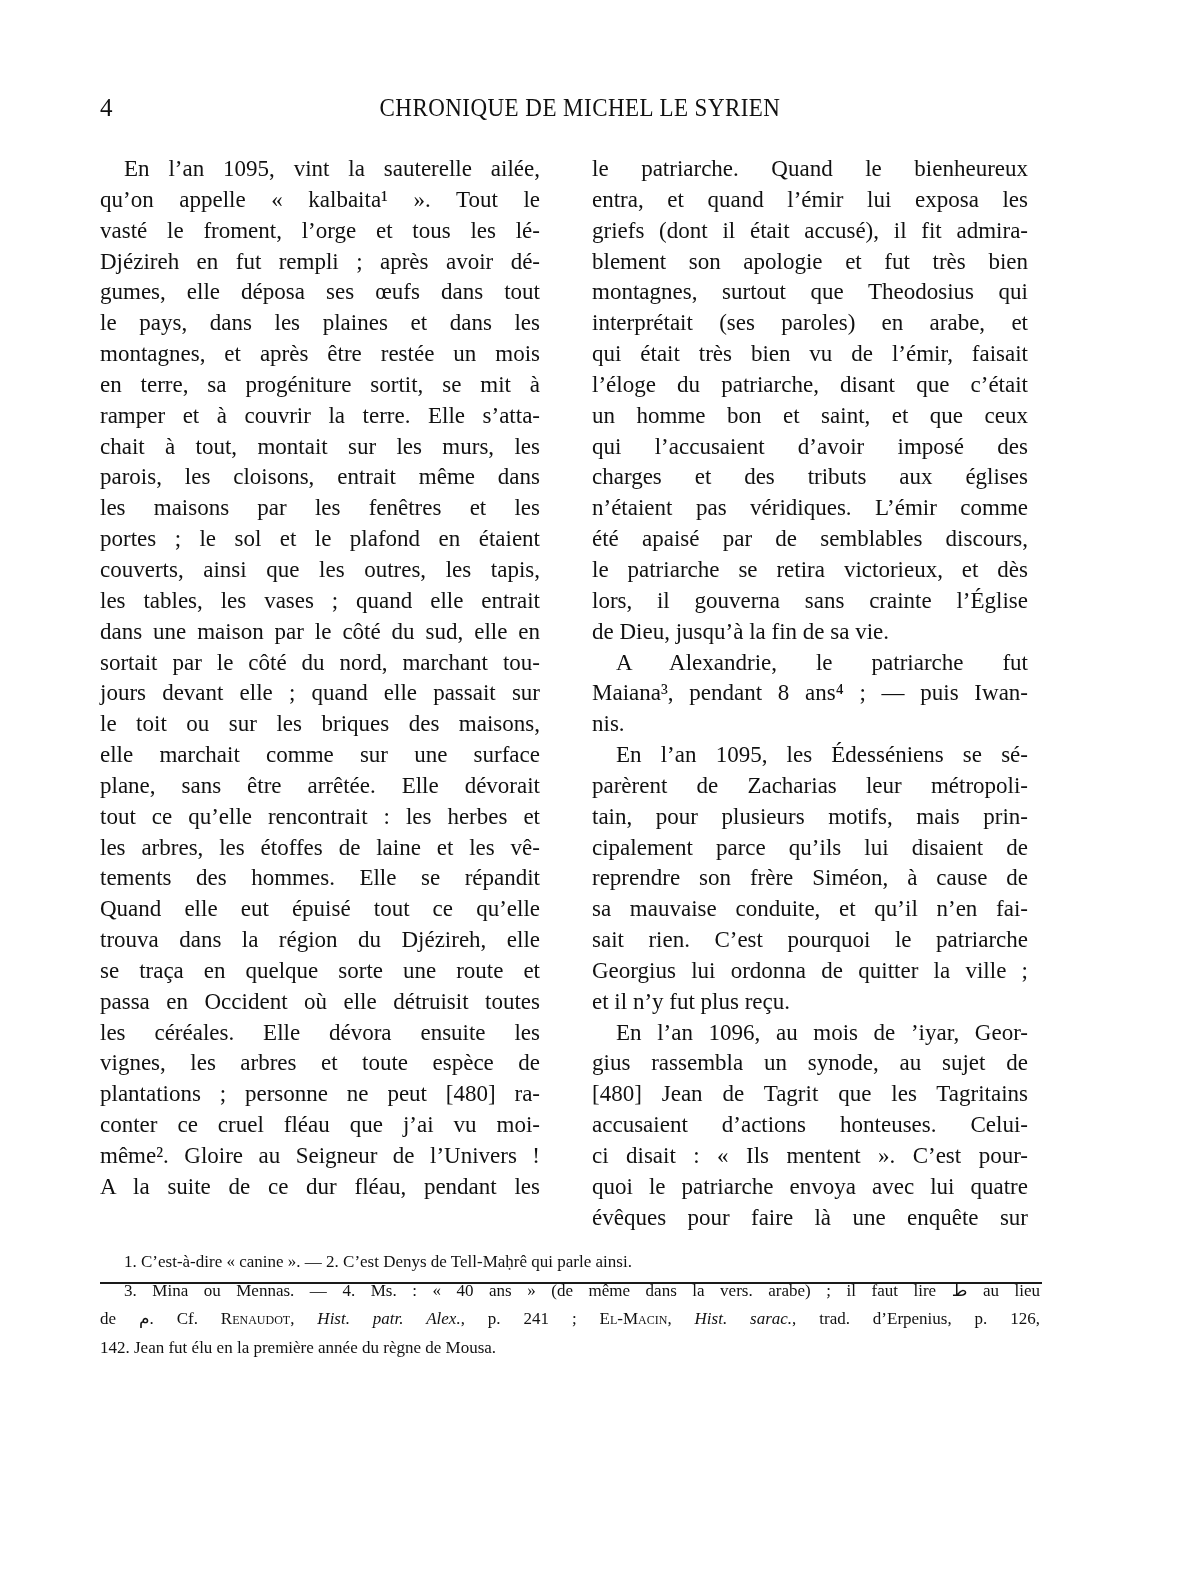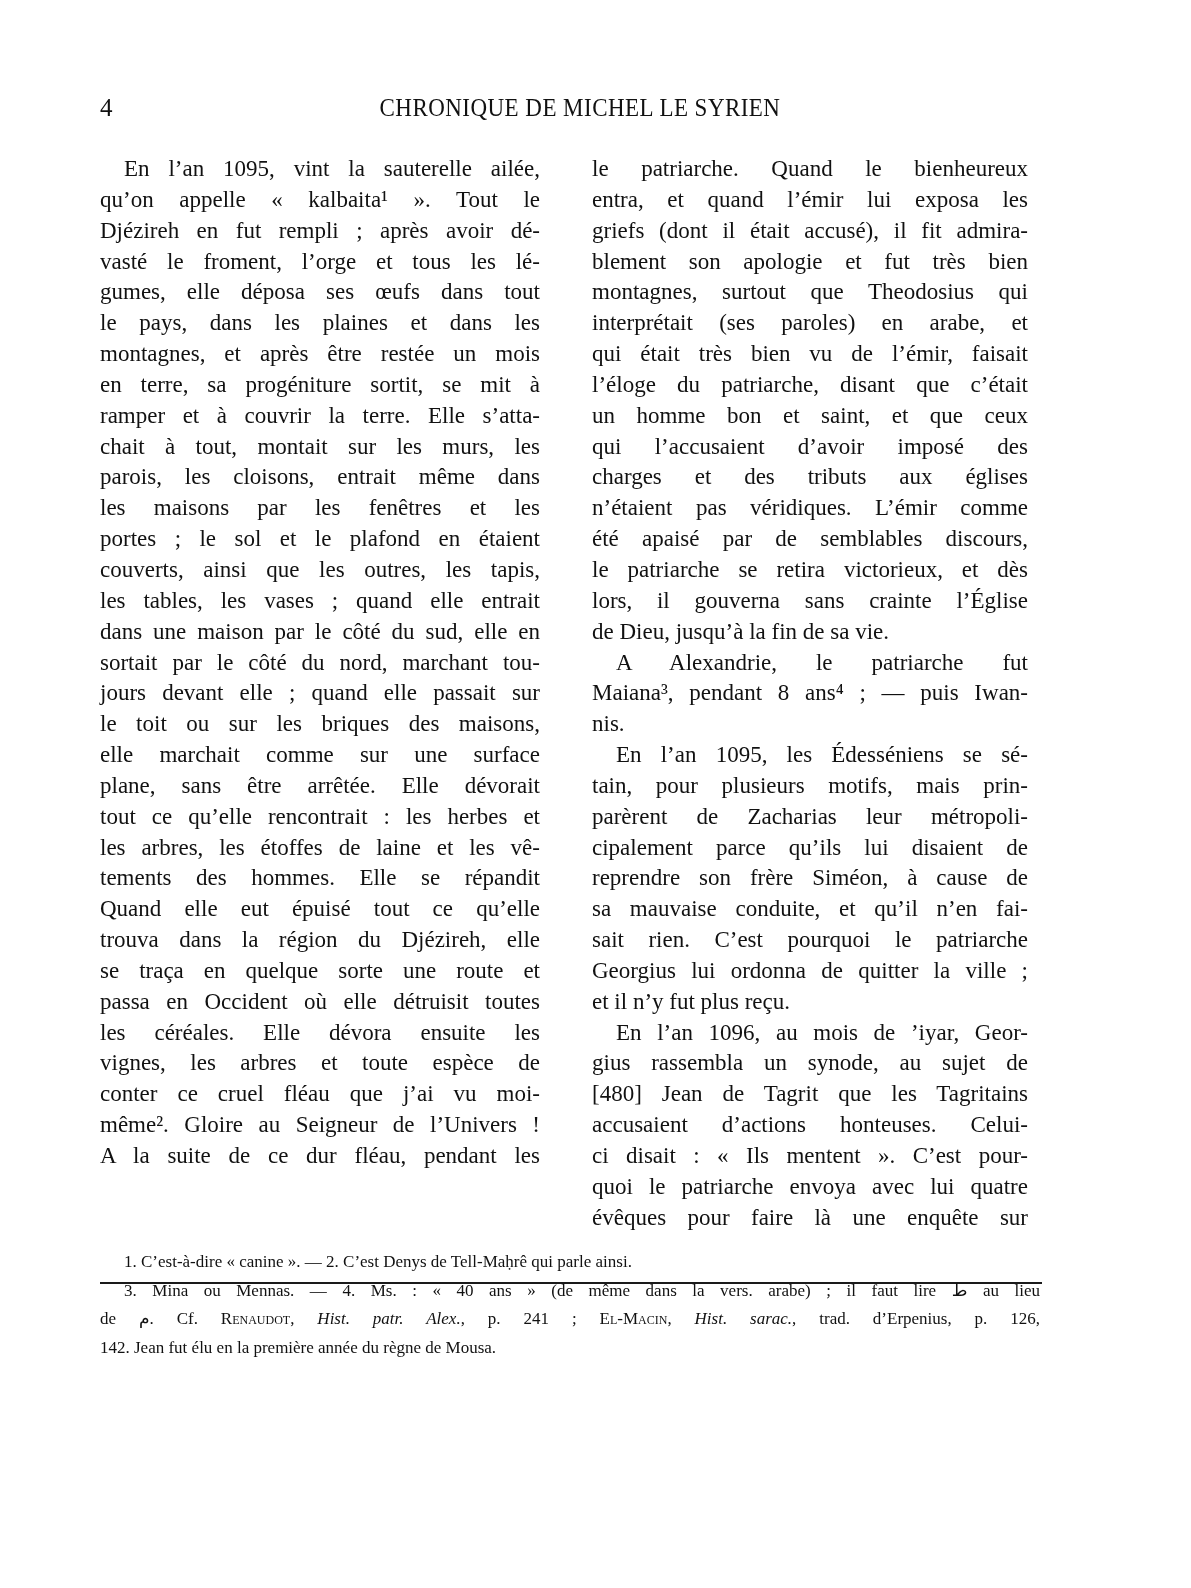--- a/index.html
+++ b/index.html
@@ -50,22 +50,22 @@
 <body>
 
 <div>
   <div class="page-number">4</div>
   <div class="running-title">CHRONIQUE DE MICHEL LE SYRIEN</div>
 </div>
 
 <div class="column col-left">
   <span class="line indent">En l’an 1095, vint la sauterelle ailée,</span>
   <span class="line">qu’on appelle « kalbaita¹ ». Tout le</span>
+  <span class="line">vasté le froment, l’orge et tous les lé-</span>
   <span class="line">Djézireh en fut rempli ; après avoir dé-</span>
-  <span class="line">vasté le froment, l’orge et tous les lé-</span>
   <span class="line">gumes, elle déposa ses œufs dans tout</span>
   <span class="line">le pays, dans les plaines et dans les</span>
   <span class="line">montagnes, et après être restée un mois</span>
   <span class="line">en terre, sa progéniture sortit, se mit à</span>
   <span class="line">ramper et à couvrir la terre. Elle s’atta-</span>
   <span class="line">chait à tout, montait sur les murs, les</span>
   <span class="line">parois, les cloisons, entrait même dans</span>
   <span class="line">les maisons par les fenêtres et les</span>
   <span class="line">portes ; le sol et le plafond en étaient</span>
   <span class="line">couverts, ainsi que les outres, les tapis,</span>
@@ -78,20 +78,21 @@
   <span class="line">plane, sans être arrêtée. Elle dévorait</span>
   <span class="line">tout ce qu’elle rencontrait : les herbes et</span>
   <span class="line">les arbres, les étoffes de laine et les vê-</span>
   <span class="line">tements des hommes. Elle se répandit</span>
   <span class="line">Quand elle eut épuisé tout ce qu’elle</span>
   <span class="line">trouva dans la région du Djézireh, elle</span>
   <span class="line">se traça en quelque sorte une route et</span>
   <span class="line">passa en Occident où elle détruisit toutes</span>
   <span class="line">les céréales. Elle dévora ensuite les</span>
   <span class="line">vignes, les arbres et toute espèce de</span>
+  <span class="line">plantations ; personne ne peut [480] ra-</span>
   <span class="line">conter ce cruel fléau que j’ai vu moi-</span>
   <span class="line">même². Gloire au Seigneur de l’Univers !</span>
   <span class="line">A la suite de ce dur fléau, pendant les</span>
 </div>
 
 <div class="column col-right">
   <span class="line">le patriarche. Quand le bienheureux</span>
   <span class="line">entra, et quand l’émir lui exposa les</span>
   <span class="line">griefs (dont il était accusé), il fit admira-</span>
   <span class="line">blement son apologie et fut très bien</span>
@@ -104,22 +105,22 @@
   <span class="line">charges et des tributs aux églises</span>
   <span class="line">n’étaient pas véridiques. L’émir comme</span>
   <span class="line">été apaisé par de semblables discours,</span>
   <span class="line">le patriarche se retira victorieux, et dès</span>
   <span class="line">lors, il gouverna sans crainte l’Église</span>
   <span class="line last">de Dieu, jusqu’à la fin de sa vie.</span>
   <span class="line indent">A Alexandrie, le patriarche fut</span>
   <span class="line">Maiana³, pendant 8 ans⁴ ; — puis Iwan-</span>
   <span class="line last">nis.</span>
   <span class="line indent">En l’an 1095, les Édesséniens se sé-</span>
+  <span class="line">parèrent de Zacharias leur métropoli-</span>
   <span class="line">tain, pour plusieurs motifs, mais prin-</span>
-  <span class="line">parèrent de Zacharias leur métropoli-</span>
   <span class="line">cipalement parce qu’ils lui disaient de</span>
   <span class="line">reprendre son frère Siméon, à cause de</span>
   <span class="line">sa mauvaise conduite, et qu’il n’en fai-</span>
   <span class="line">sait rien. C’est pourquoi le patriarche</span>
   <span class="line">Georgius lui ordonna de quitter la ville ;</span>
   <span class="line last">et il n’y fut plus reçu.</span>
   <span class="line indent">En l’an 1096, au mois de ’iyar, Geor-</span>
   <span class="line">gius rassembla un synode, au sujet de</span>
   <span class="line">[480] Jean de Tagrit que les Tagritains</span>
   <span class="line">accusaient d’actions honteuses. Celui-</span>

